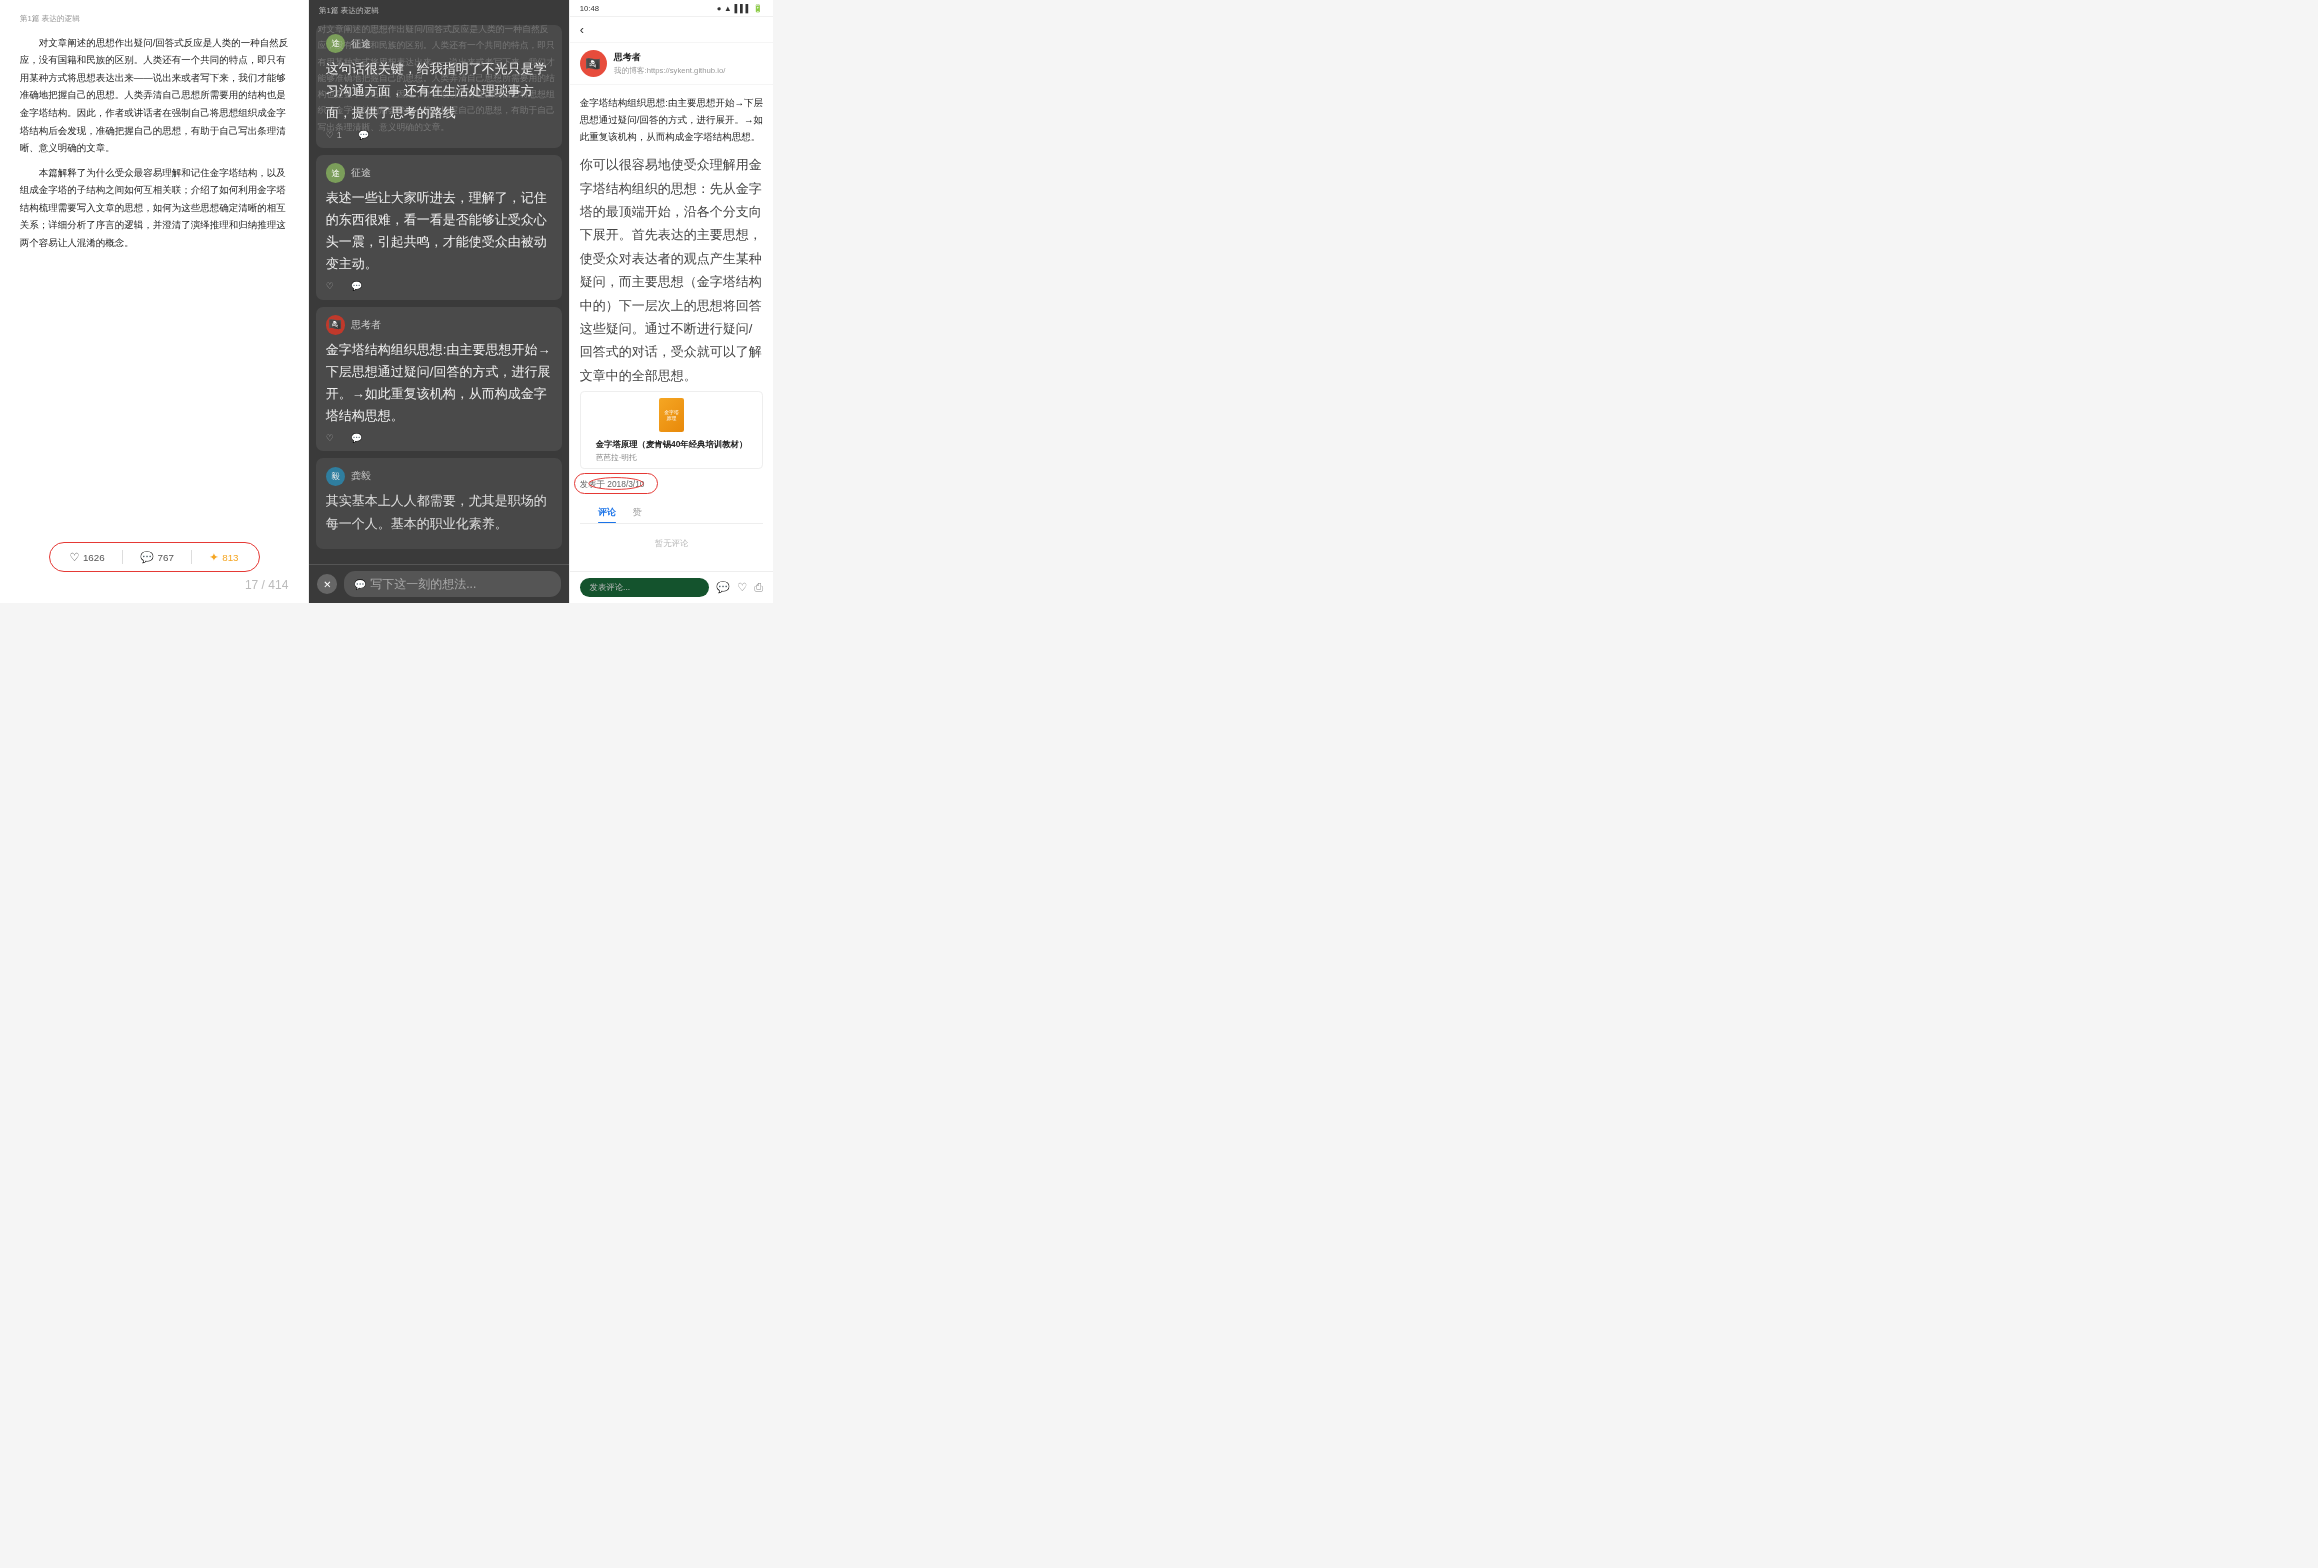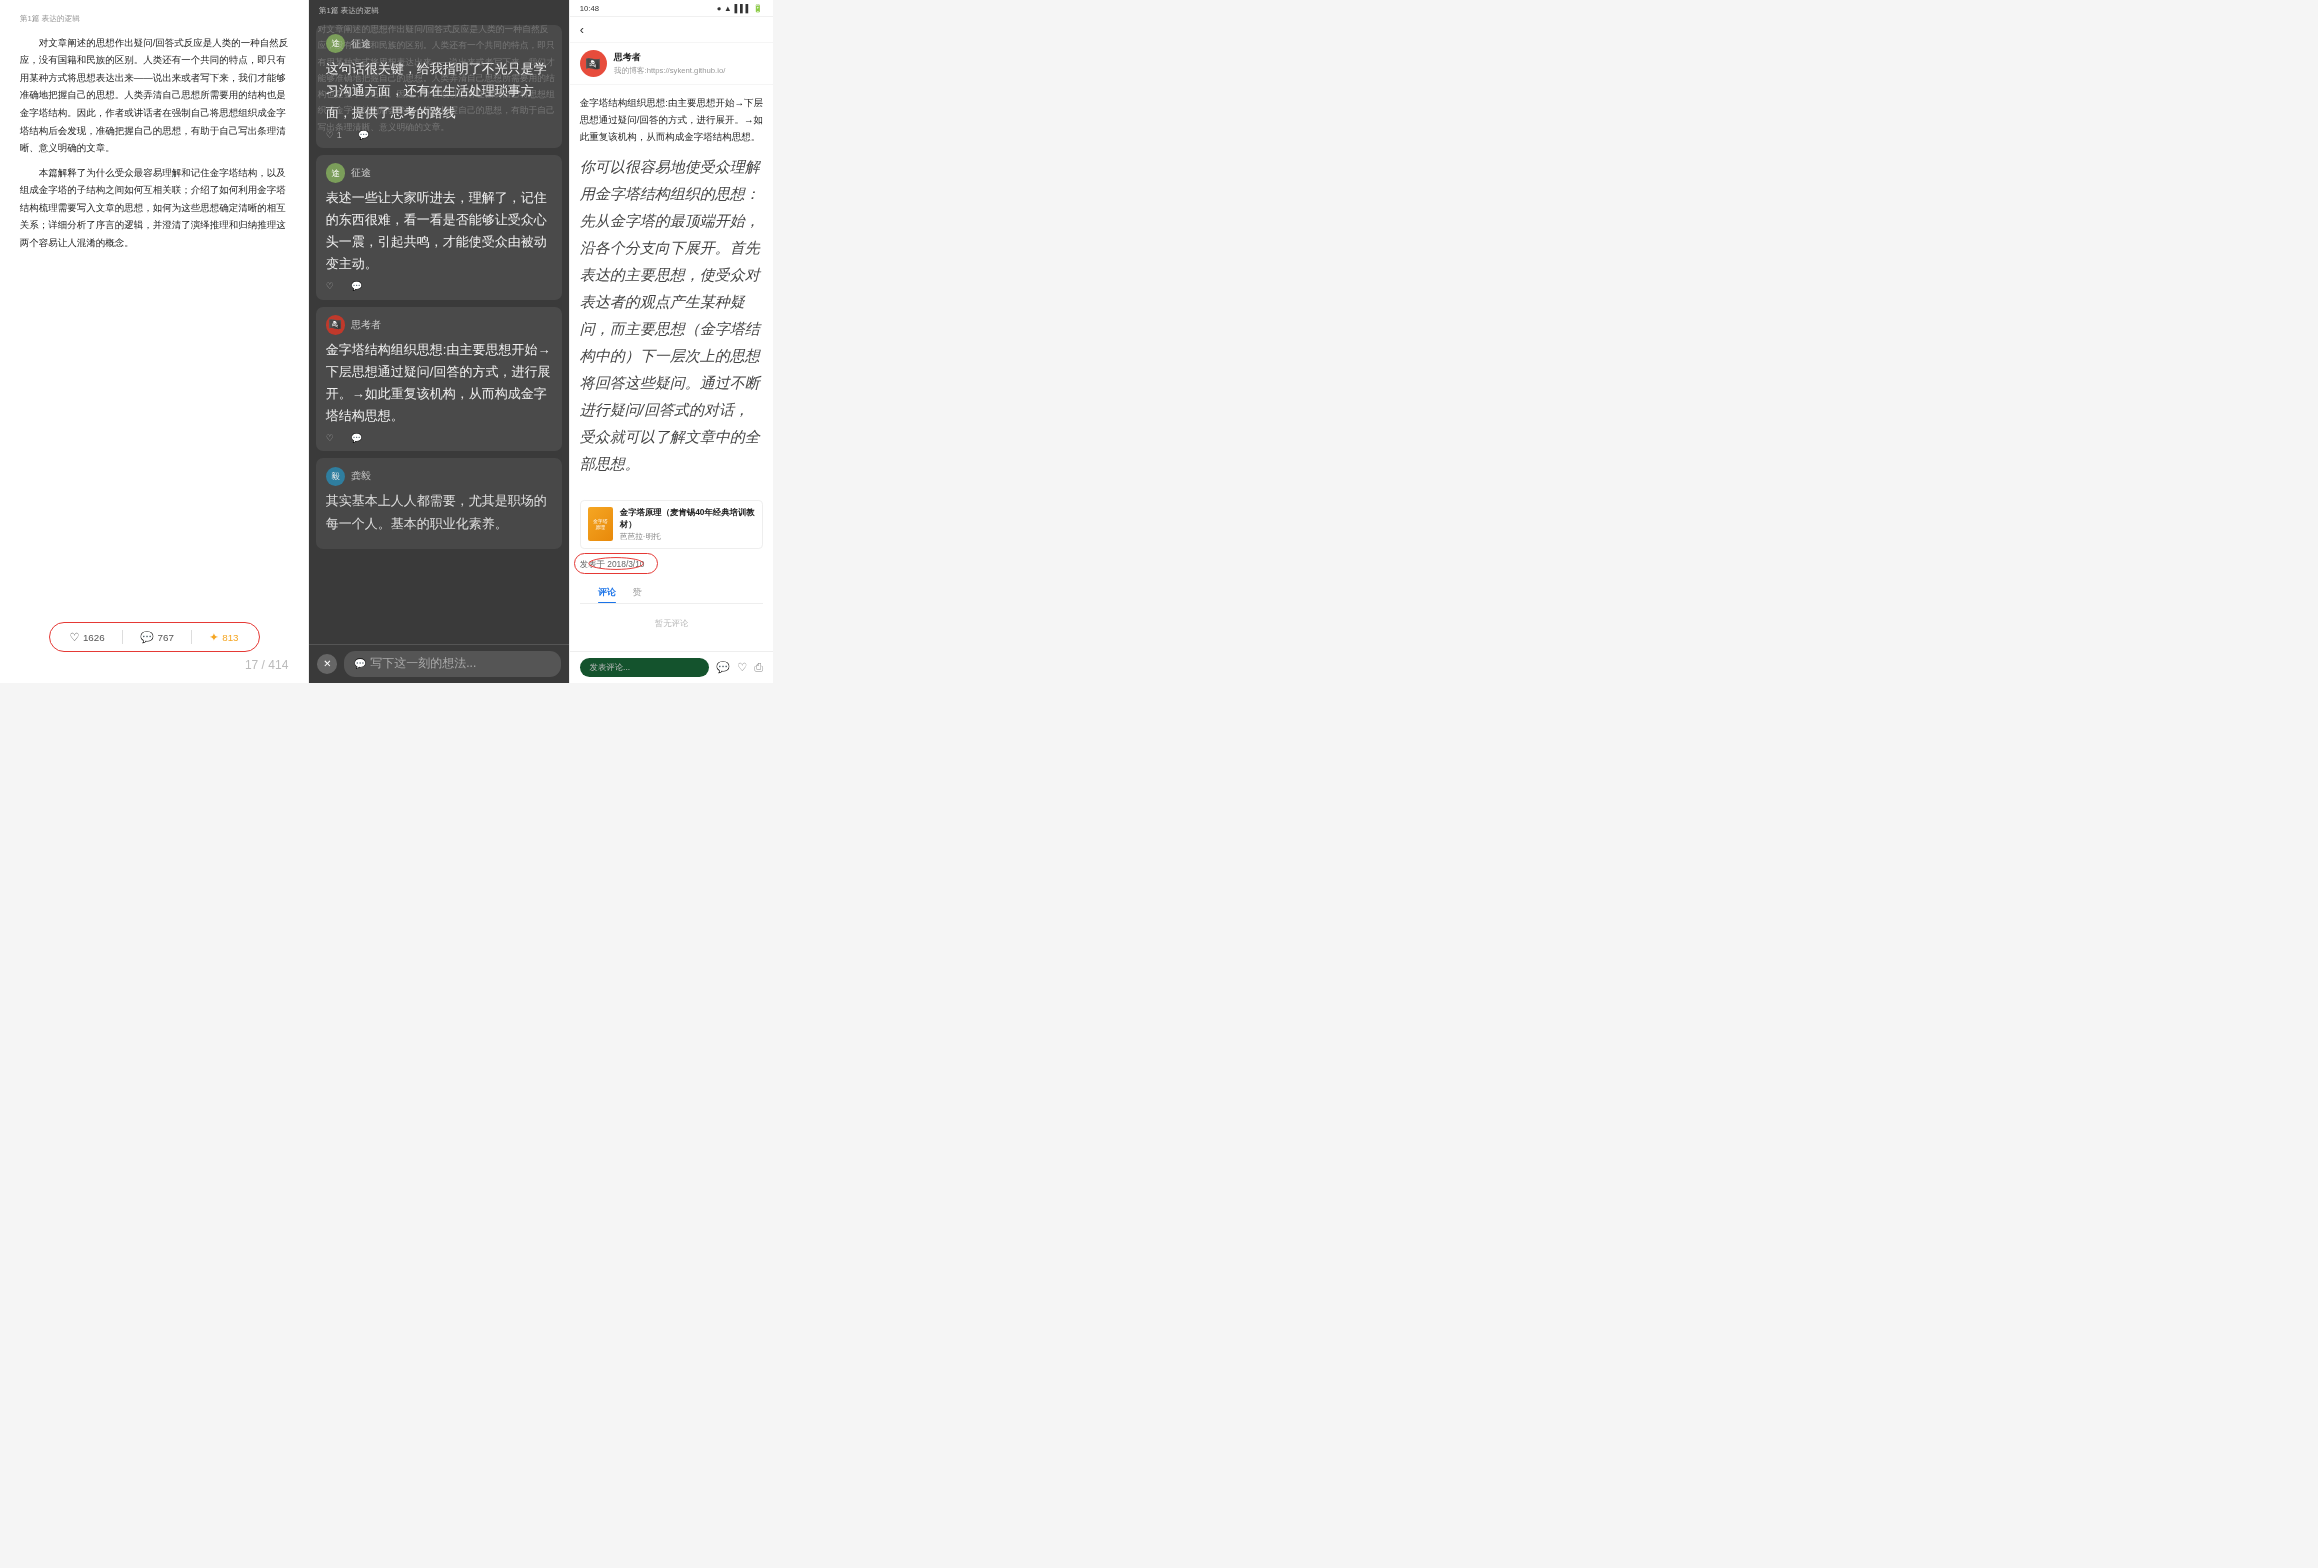--- a/index.html
+++ b/index.html
@@ -251,34 +251,34 @@
       flex: 1;
       overflow-y: auto;
     }
     .article-title-text {
       font-size: 9.5px;
       color: #222;
       line-height: 1.8;
       margin-bottom: 8.4px;
     }
     .article-body-text {
-      font-size: 15px;
+      font-size: 13px;
       color: #444;
       line-height: 1.8;
-      margin-bottom: 23px;
-      font-style: italic;
+      margin-bottom: 4px;
     }
     .book-card {
       display: flex;
-      align-items: flex-start;
+      align-items: center;
       gap: 7px;
       border: 0.7px solid #eee;
       border-radius: 4.2px;
       padding: 5.6px 7px;
       margin-bottom: 8.4px;
+      flex-direction: column;
     }
     .book-cover {
       width: 25px;
       height: 34px;
       background: linear-gradient(135deg, #f5a623, #e8890a);
       border-radius: 2.1px;
       display: flex;
       align-items: center;
       justify-content: center;
       font-size: 5.6px;

